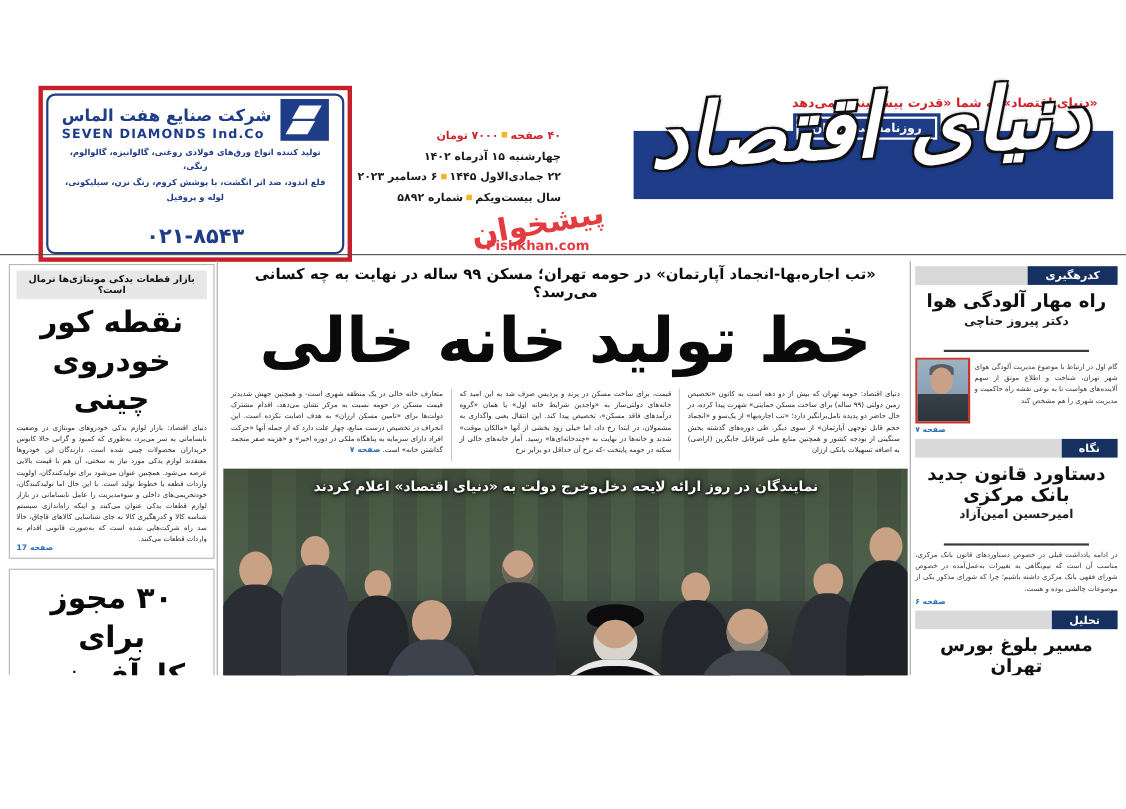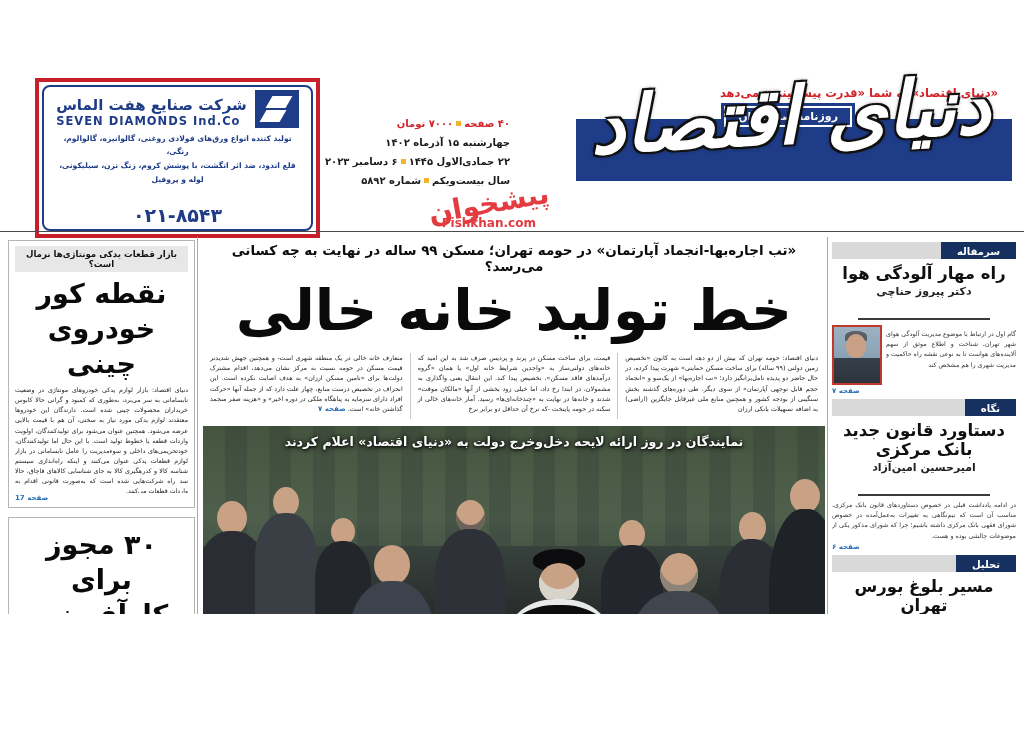--- a/index.html
+++ b/index.html
@@ -201,21 +201,21 @@
         <div class="cap-kicker">نمایندگان در روز ارائه لایحه دخل‌وخرج دولت به «دنیای اقتصاد» اعلام کردند</div>
       </div>
       <div class="credit">عکس: خانه ملت</div>
     </div>
   </div>
 
   <div class="sidebar">
 
     <div class="section">
       <div class="badge-row">
-          <div class="badge">سرمقاله</div>
+          <div class="badge">کدرهگیری</div>
           <div class="badge-fill"></div>
         </div>
       <div class="sb-title">راه مهار آلودگی هوا</div>
       <div class="sb-author">دکتر پیروز حناچی</div>
       <div class="sb-body1">
         <div class="sb-photo">
             <div class="hair"></div>
             <div class="face"></div>
           </div>
         <div class="sb-text" style="height:52px">گام اول در ارتباط با موضوع مدیریت آلودگی هوای شهر تهران، شناخت و اطلاع موثق از سهم آلاینده‌های هواست تا به نوعی نقشه راه حاکمیت و مدیریت شهری را هم مشخص کند</div>

